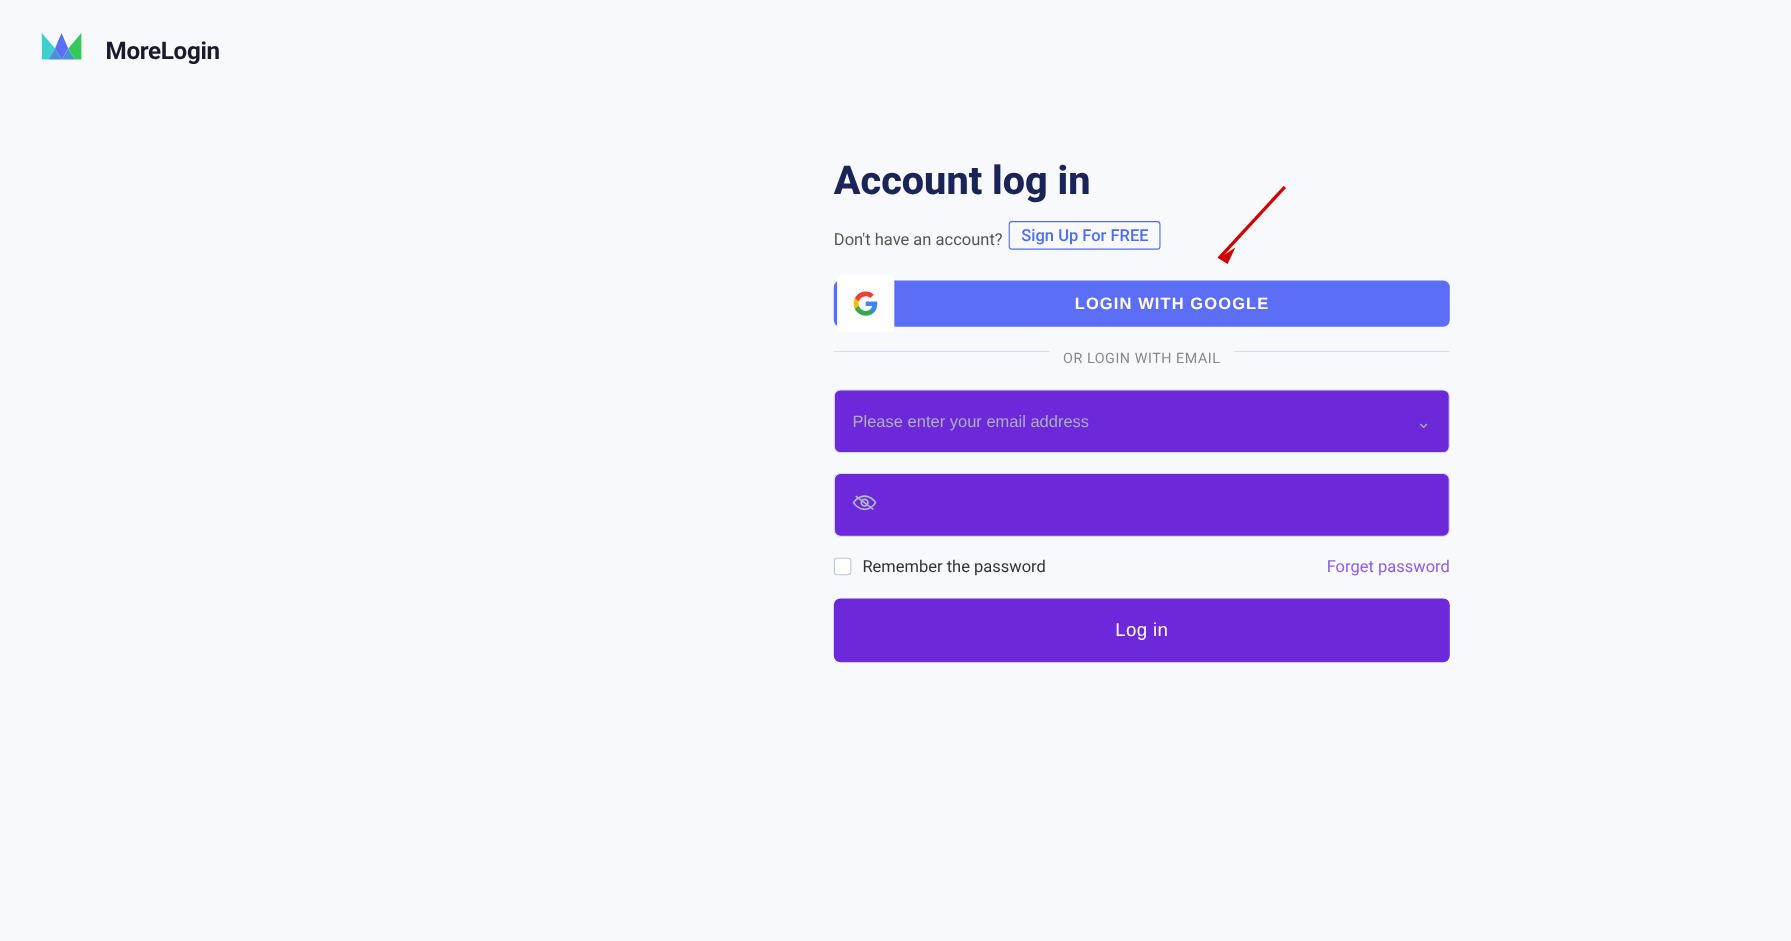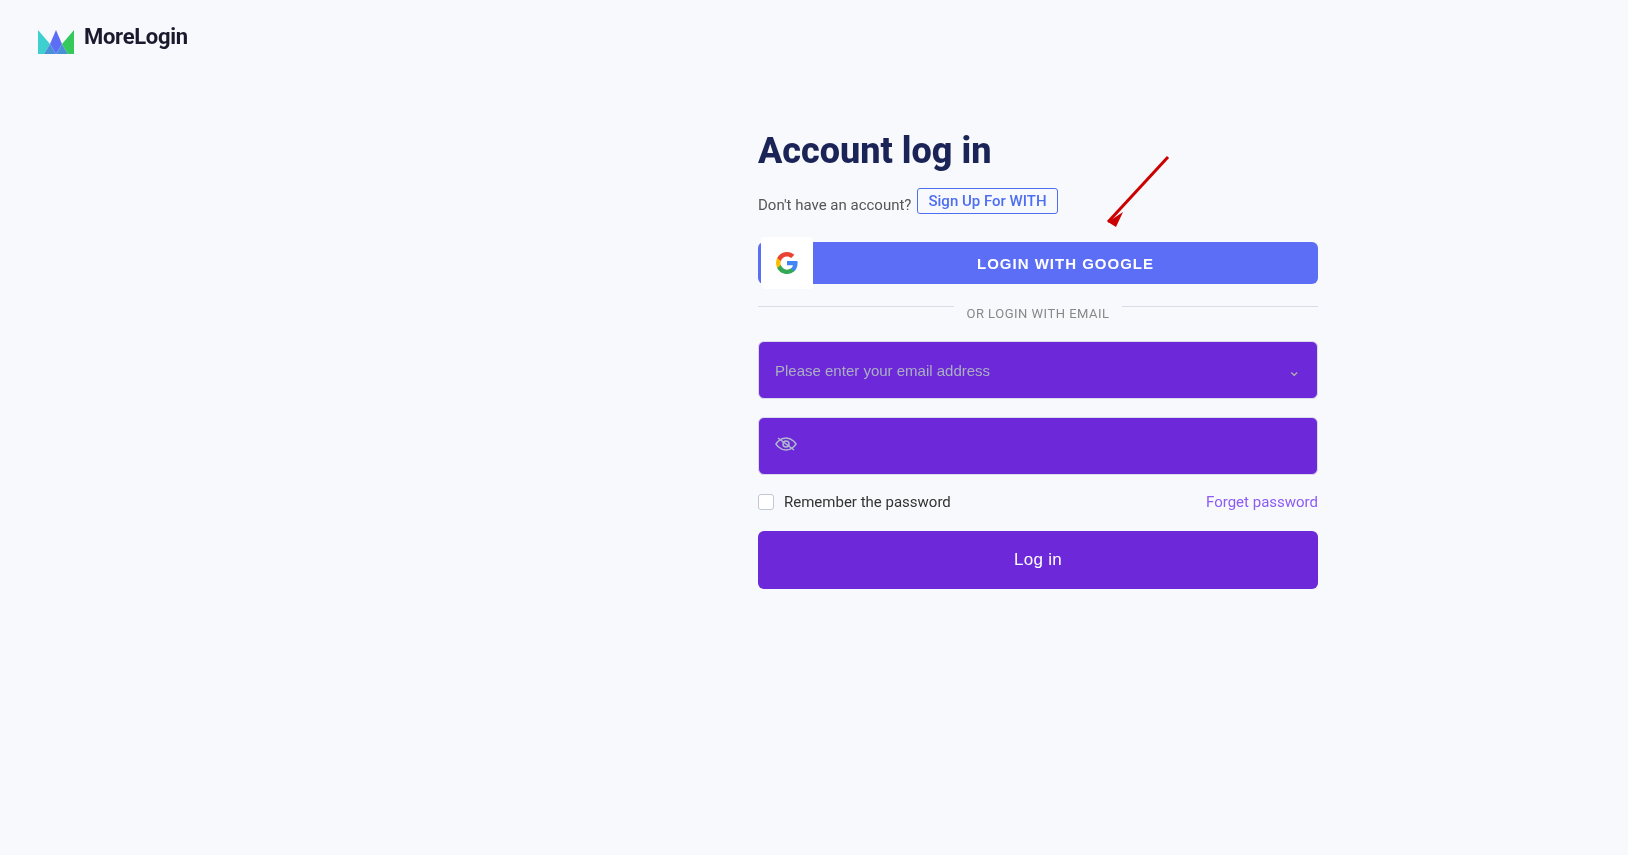--- a/index.html
+++ b/index.html
@@ -16,40 +16,40 @@
       position: relative;
       overflow: hidden;
     }
 
     
     .logo-area {
       position: absolute;
       top: 24px;
       left: 36px;
       display: flex;
-      align-items: flex-start;
-      gap: 8px;
+      align-items: flex-end;
+      gap: 20px;
     }
 
     .logo-icon {
       width: 40px;
       height: 36px;
     }
 
     .logo-text {
       font-size: 22px;
       font-weight: 700;
       color: #1a1a2e;
       letter-spacing: -0.3px;
     }
 
     
     .main-content {
       position: absolute;
-      top: 130px;
+      top: 143px;
       left: 50%;
       transform: translateX(-10%);
       width: 560px;
     }
 
     .page-title {
       font-size: 36px;
       font-weight: 800;
       color: #1a2456;
       margin-bottom: 16px;
@@ -243,21 +243,21 @@
 </div>
 
 <div class="main-content">
 
   
   <h1 class="page-title">Account log in</h1>
 
   
   <div class="subtitle-row">
     <span>Don't have an account?</span>
-    <a class="signup-link">Sign Up For WITH</a>
+    <a class="signup-link">Sign Up For FREE</a>
   </div>
 
   
   <div style="position: relative; height: 0;">
     <svg style="position: absolute; top: -95px; left: 310px; width: 120px; height: 100px;" viewBox="0 0 120 100">
       <line x1="100" y1="10" x2="40" y2="75" stroke="#cc0000" stroke-width="3"></line>
       <polygon points="40,75 55,65 48,80" fill="#cc0000"></polygon>
     </svg>
   </div>
 

